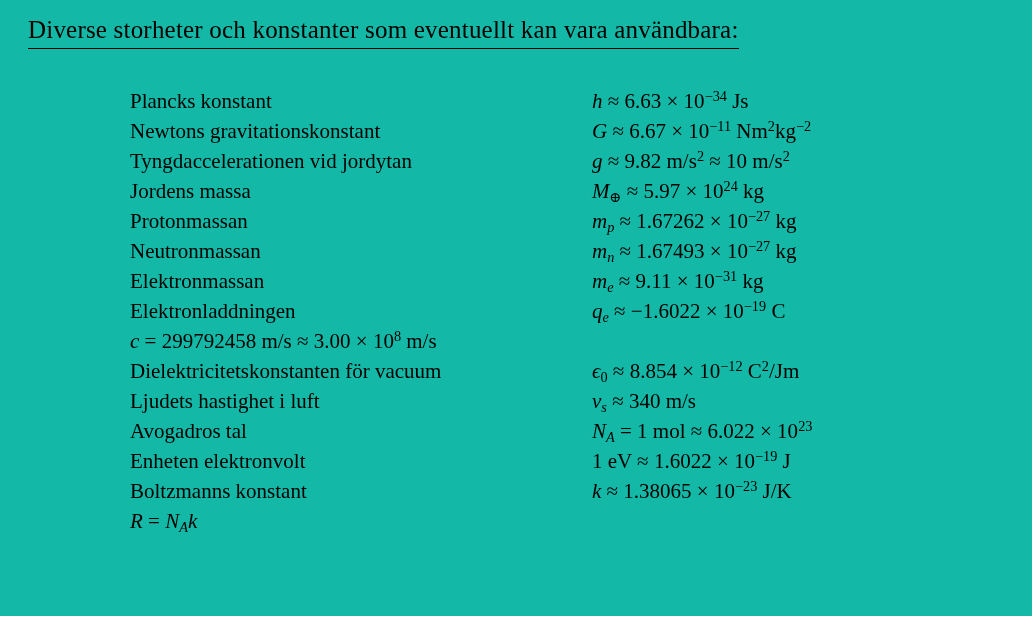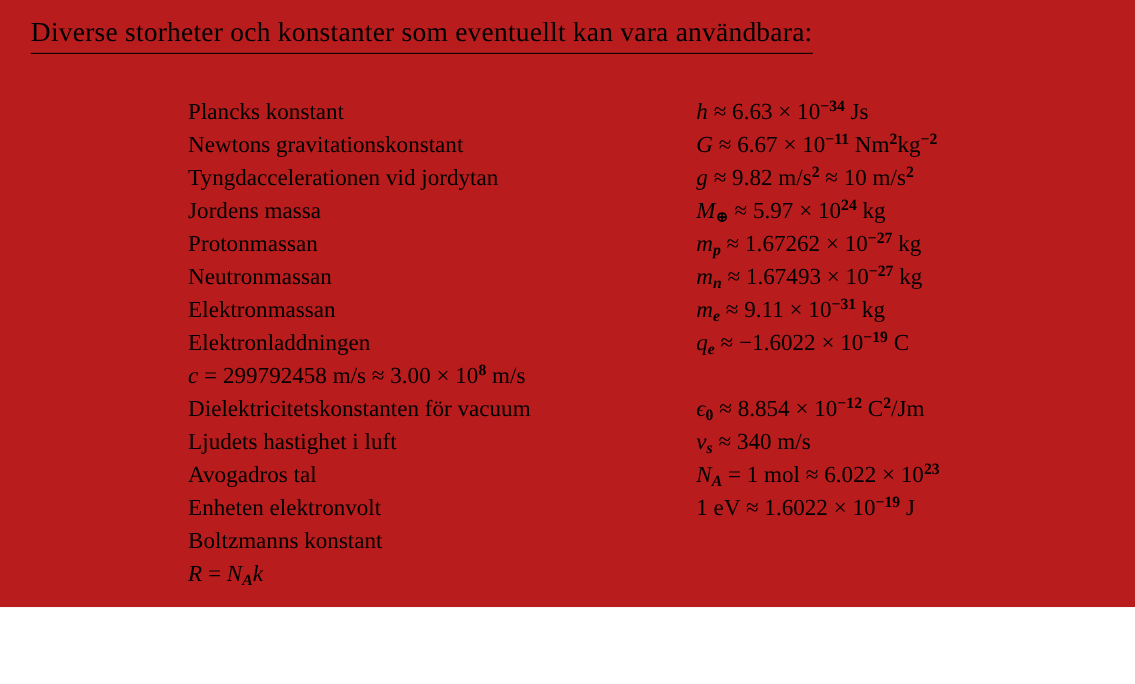--- a/index.html
+++ b/index.html
@@ -4,22 +4,22 @@
 <style>
   html, body {
     margin: 0;
     padding: 0;
     background: #ffffff;
     color: #000000;
   }
   .page {
     position: relative;
     width: 1032px;
-    height: 552px;
-    background: #b91c1c;
+    height: 616px;
+    background: #14b8a6;
     font-family: "Liberation Serif", "DejaVu Serif", serif;
     overflow: hidden;
   }
   .title {
     position: absolute;
     left: 28px;
     top: 16px;
     font-size: 25px;
     font-weight: normal;
     margin: 0;
@@ -32,36 +32,34 @@
   .constants {
     position: absolute;
     left: 130px;
     top: 86px;
     font-size: 21px;
   }
   .row {
     display: flex;
     line-height: 30px;
     white-space: nowrap;
-    margin-left: 41px;
   }
   .label {
     width: 462px;
     flex: 0 0 462px;
   }
   .value i {
     font-style: italic;
     font-family: "Liberation Serif", "DejaVu Serif", serif;
   }
   .value sup, .value sub {
     font-size: 68%;
     line-height: 0;
     position: relative;
     vertical-align: baseline;
-    font-weight: bold;
   }
   .value sup { top: -0.5em; }
   .value sub { top: 0.28em; }
 </style>
 </head>
 <body>
 
 <div class="page">
   <h1 class="title">Diverse storheter och konstanter som eventuellt kan vara användbara:</h1>
 
@@ -126,19 +124,20 @@
     <span class="value"><i>N</i><sub><i>A</i></sub> = 1 mol ≈ 6.022 × 10<sup>23</sup></span>
   </div>
 
   <div class="row">
     <span class="label">Enheten elektronvolt</span>
     <span class="value">1 eV ≈ 1.6022 × 10<sup>−19</sup> J</span>
   </div>
 
   <div class="row">
     <span class="label">Boltzmanns konstant</span>
+    <span class="value"><i>k</i> ≈ 1.38065 × 10<sup>−23</sup> J/K</span>
   </div>
 
   <div class="row">
     <span class="value"><i>R</i> = <i>N</i><sub><i>A</i></sub><i>k</i></span>
   </div>
 </div>
 </div>
 
 </body></html>

